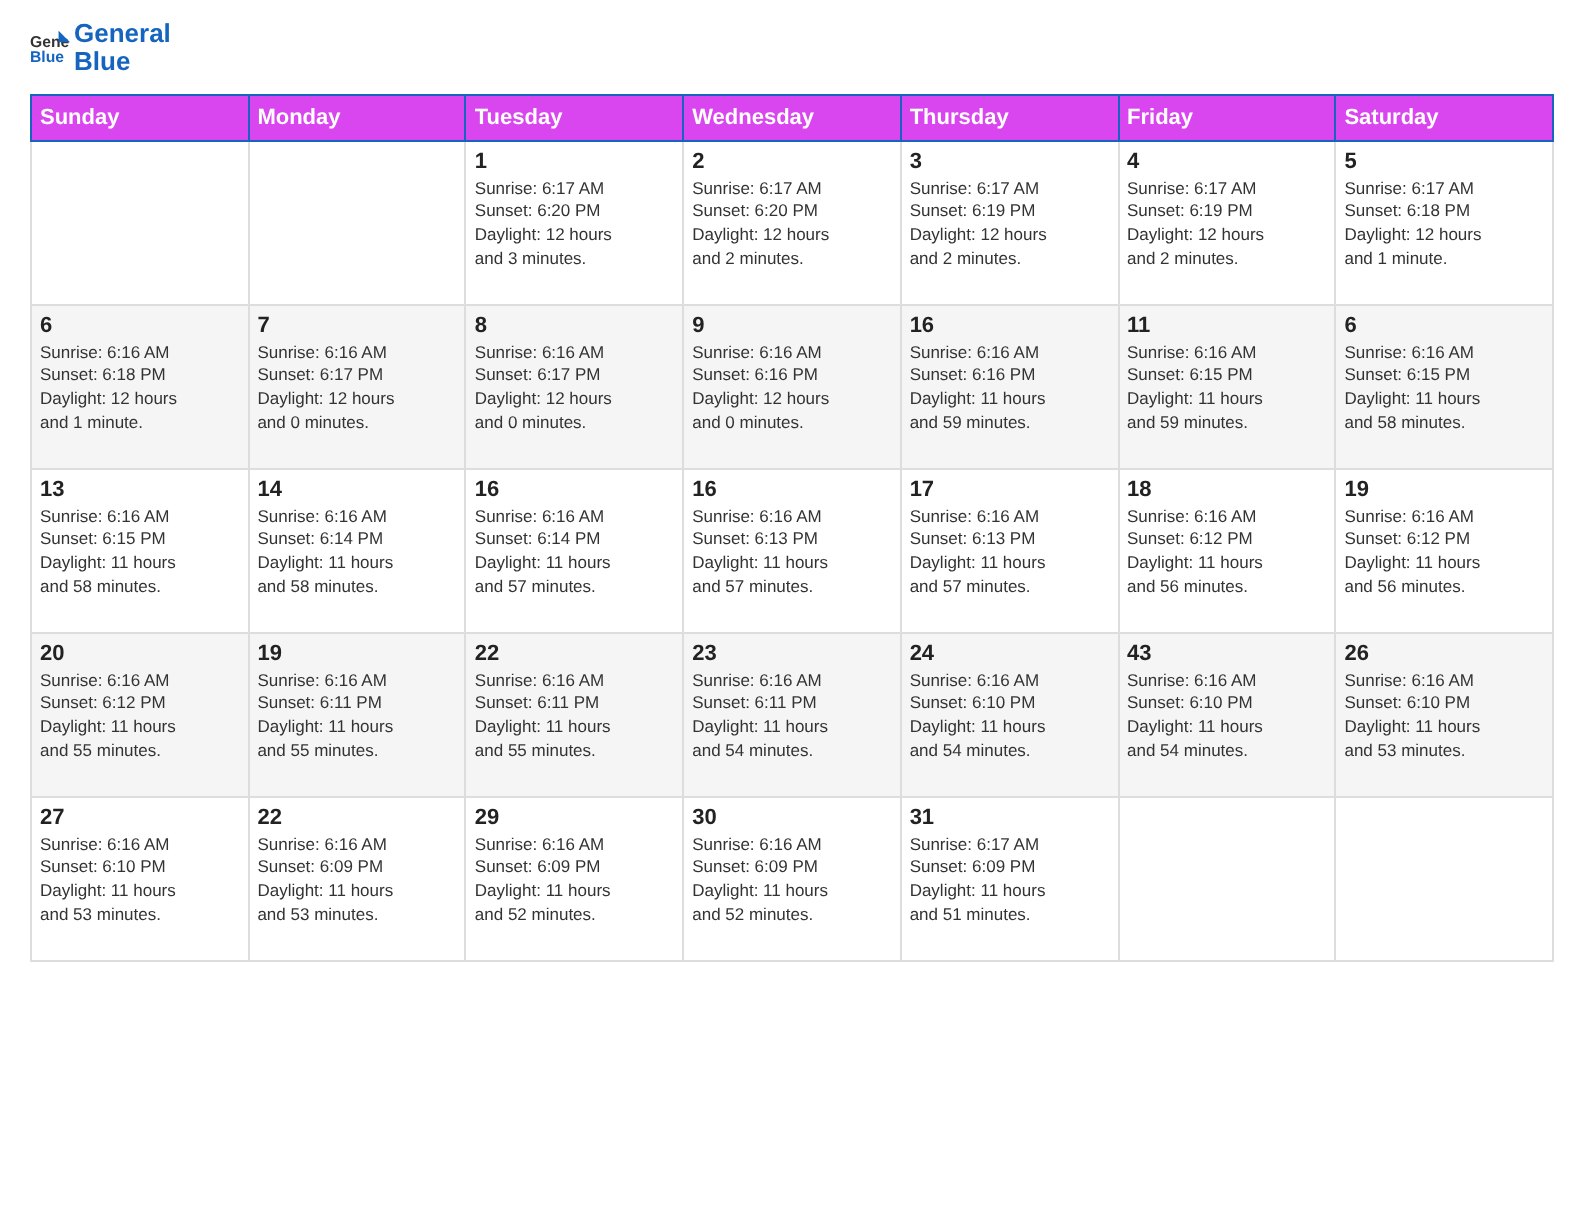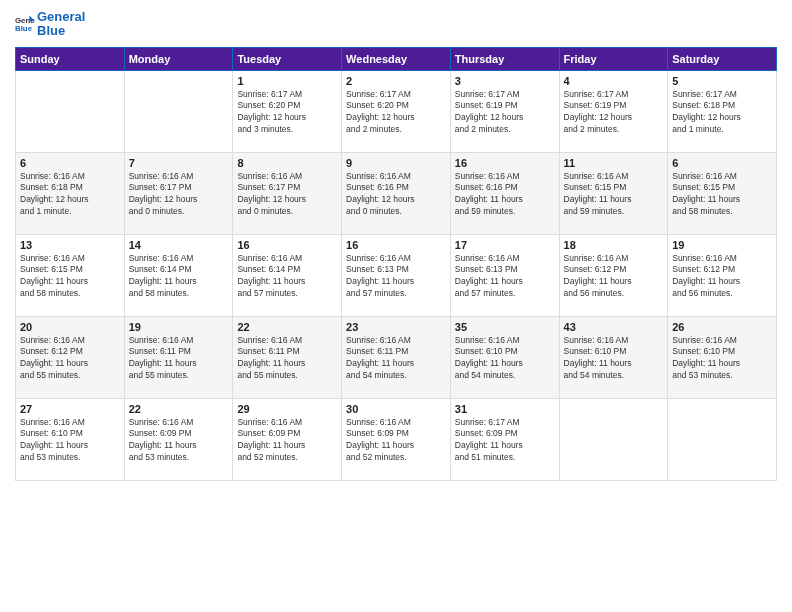--- a/index.html
+++ b/index.html
@@ -53,21 +53,21 @@
       font-size: 14px;
       color: #555;
       margin-top: 2px;
     }
     .calendar {
       width: 100%;
       border-collapse: collapse;
       font-size: 9.5px;
     }
     .calendar thead tr {
-      background: #4c1d95;
+      background: #d946ef;
       color: #fff;
     }
     .calendar thead th {
       padding: 5px 4px;
       text-align: left;
       font-size: 11px;
       font-weight: 600;
       border: 1px solid #1565C0;
     }
     .calendar tbody tr {
@@ -303,21 +303,21 @@
 and 55 minutes.</div>
           </td>
           <td>
             <span class="day-num">23</span>
             <div class="day-info" style="white-space: pre-line;">Sunrise: 6:16 AM
 Sunset: 6:11 PM
 Daylight: 11 hours
 and 54 minutes.</div>
           </td>
           <td>
-            <span class="day-num">35</span>
+            <span class="day-num">24</span>
             <div class="day-info" style="white-space: pre-line;">Sunrise: 6:16 AM
 Sunset: 6:10 PM
 Daylight: 11 hours
 and 54 minutes.</div>
           </td>
           <td>
             <span class="day-num">43</span>
             <div class="day-info" style="white-space: pre-line;">Sunrise: 6:16 AM
 Sunset: 6:10 PM
 Daylight: 11 hours

